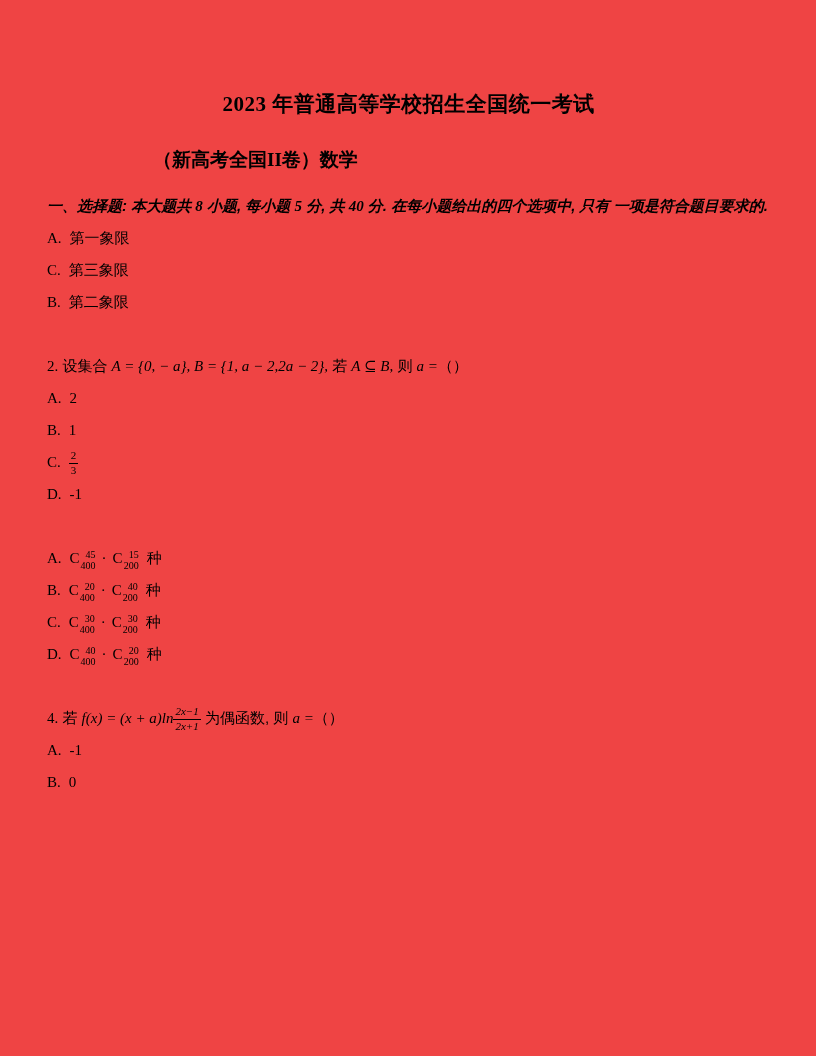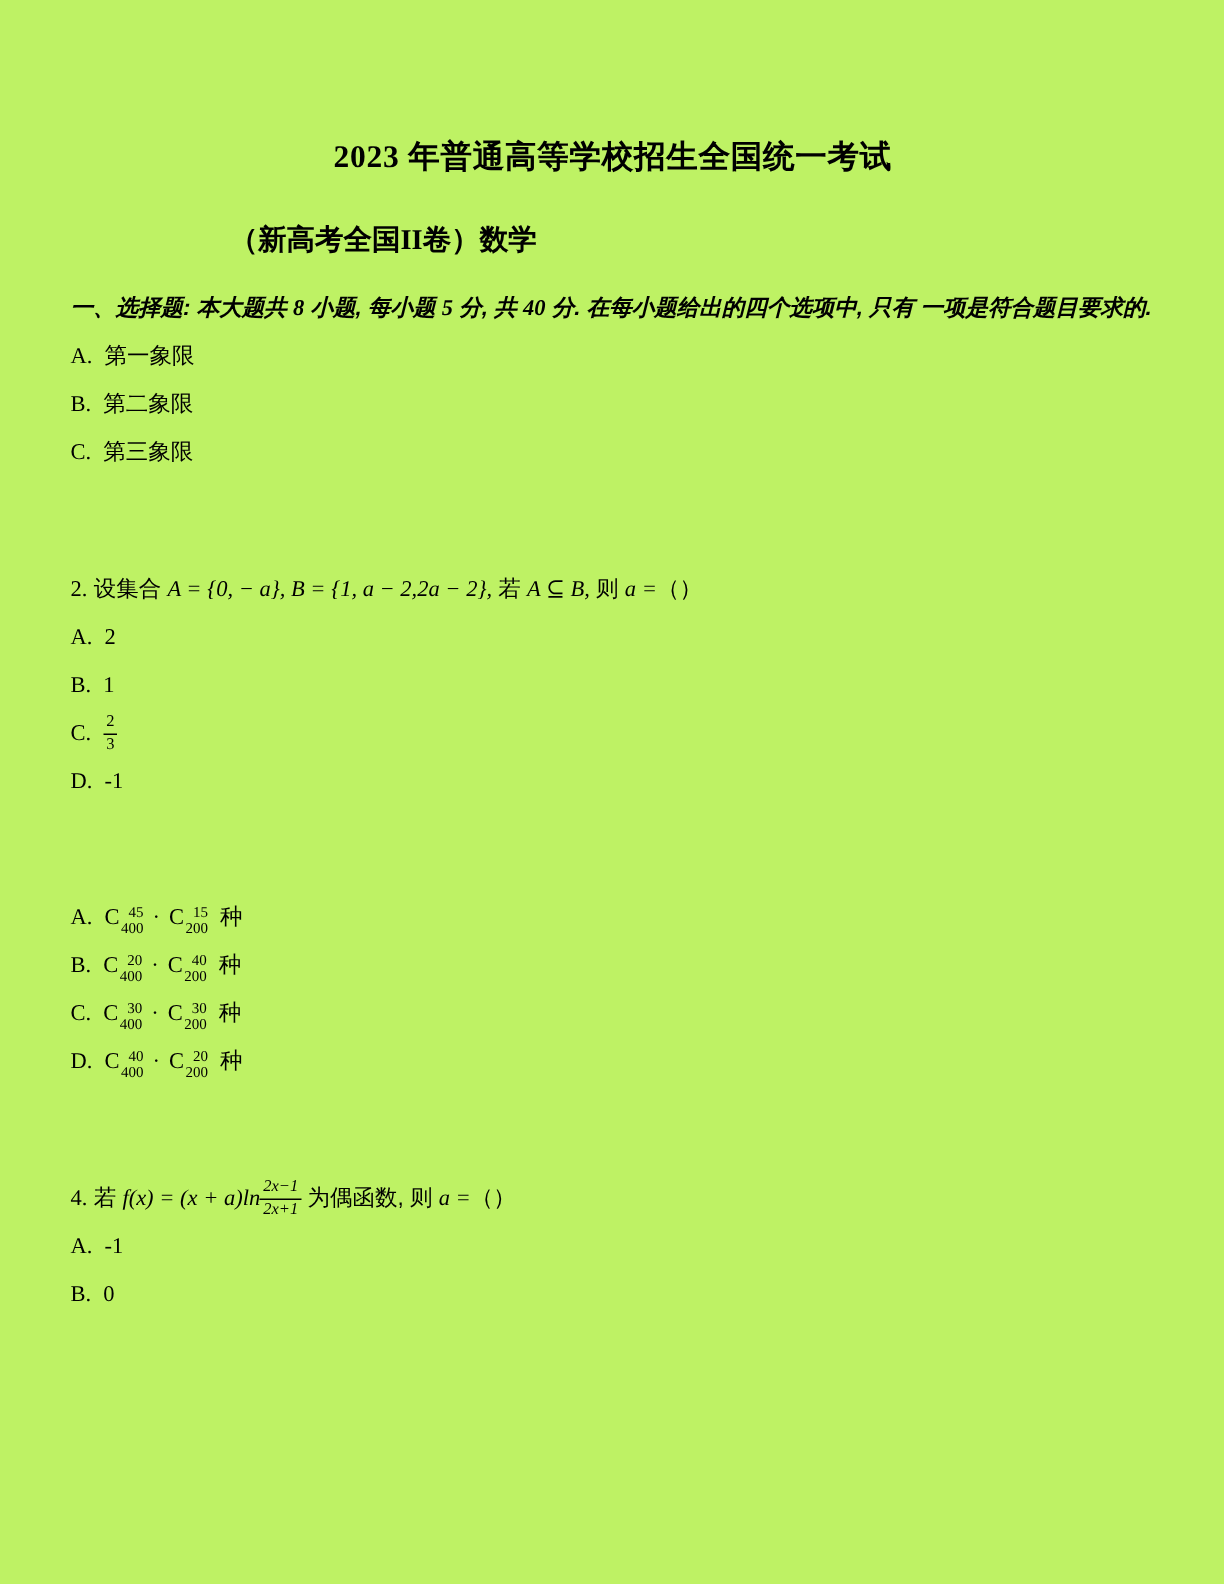--- a/index.html
+++ b/index.html
@@ -1,19 +1,19 @@
 <!DOCTYPE html>
 <html><head>
 <meta charset="utf-8">
 <style>
   * { margin: 0; padding: 0; box-sizing: border-box; }
   html, body { background: #888; }
   .page {
     width: 816px; height: 1056px;
-    background: #bef264;
+    background: #ef4444;
     color: #000000;
     margin: 0 auto;
     font-family: "Liberation Sans", sans-serif;
     overflow: hidden;
   }
   .content { padding: 0 46px 0 47px; }
   .exam-title {
     margin-top: 90px;
     text-align: center;
     font-family: "Liberation Serif", "DejaVu Serif", serif;
@@ -34,21 +34,21 @@
     font-weight: bold;
     line-height: 31px;
     text-align: justify;
     font-style: italic;
   }
   .sec-header .sec-num {
     font-family: "Liberation Serif", "DejaVu Serif", serif;
   }
   .q { font-size: 15px; line-height: 31px; }
   .q-stem { text-align: justify; }
-  .qgap { margin-top: 59px; }
+  .qgap { margin-top: 32px; }
   .num, .opt-label, .opt-val {
     font-family: "Liberation Serif", "DejaVu Serif", serif;
   }
   .math {
     font-family: "Liberation Serif", "DejaVu Serif", serif;
     font-style: italic;
   }
   .opt { line-height: 31px; }
   .opt-label { margin-right: 8px; }
   .frac {
@@ -89,22 +89,22 @@
 <div class="page">
   <div class="content">
 
     <h1 class="exam-title">2023 年普通高等学校招生全国统一考试</h1>
     <h2 class="exam-subtitle">（新高考全国II卷）数学</h2>
 
     <p class="sec-header"><span>一、选择题: 本大题共 </span><span class="sec-num">8</span><span> 小题, 每小题 </span><span class="sec-num">5</span><span> 分, 共 </span><span class="sec-num">40</span><span> 分. 在每小题给出的四个选项中, 只有 一项是符合题目要求的.</span></p>
 
     <div class="q">
       <div class="opt"><span class="opt-label">A.</span><span>第一象限</span></div>
+      <div class="opt"><span class="opt-label">C.</span><span>第三象限</span></div>
       <div class="opt"><span class="opt-label">B.</span><span>第二象限</span></div>
-      <div class="opt"><span class="opt-label">C.</span><span>第三象限</span></div>
     </div>
 
     <div class="q qgap">
       <p class="q-stem"><span class="num">2.</span> <span>设集合 </span><span class="math">A = {0, − a}, B = {1, a − 2,2a − 2},</span><span> 若 </span><span class="math">A ⊆ B,</span><span> 则 </span><span class="math">a =</span><span>（）</span></p>
       <div class="opt"><span class="opt-label">A.</span><span class="opt-val">2</span></div>
       <div class="opt"><span class="opt-label">B.</span><span class="opt-val">1</span></div>
       <div class="opt"><span class="opt-label">C.</span><span class="frac"><span class="fr-num">2</span><span class="fr-den">3</span></span></div>
       <div class="opt"><span class="opt-label">D.</span><span class="opt-val">-1</span></div>
     </div>
 

